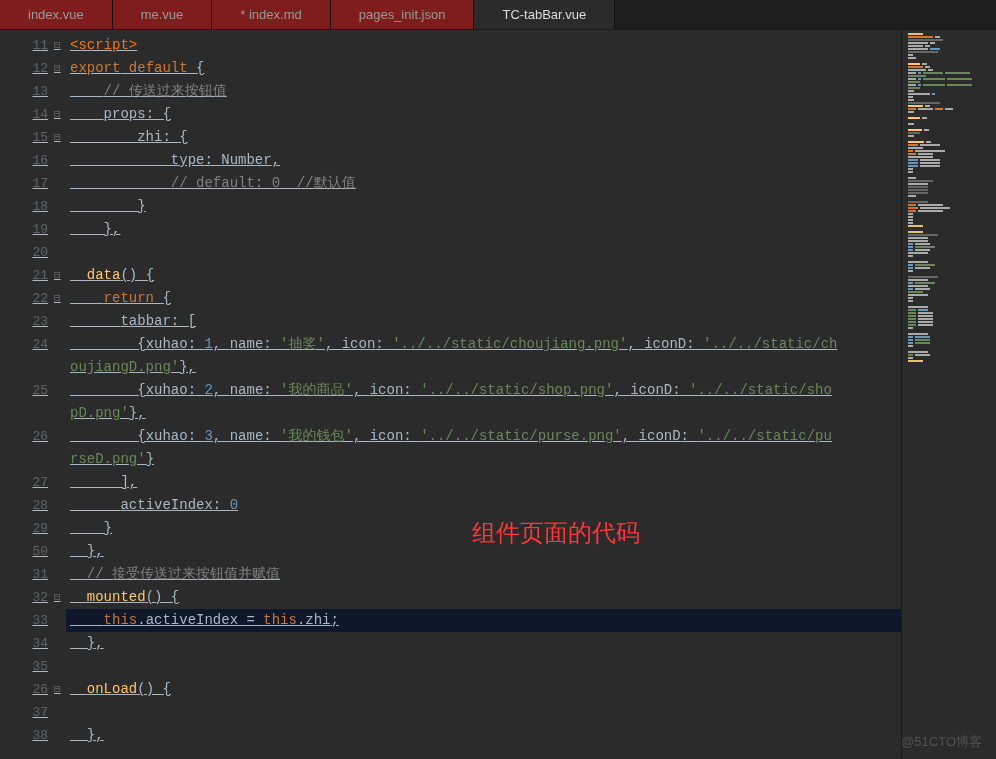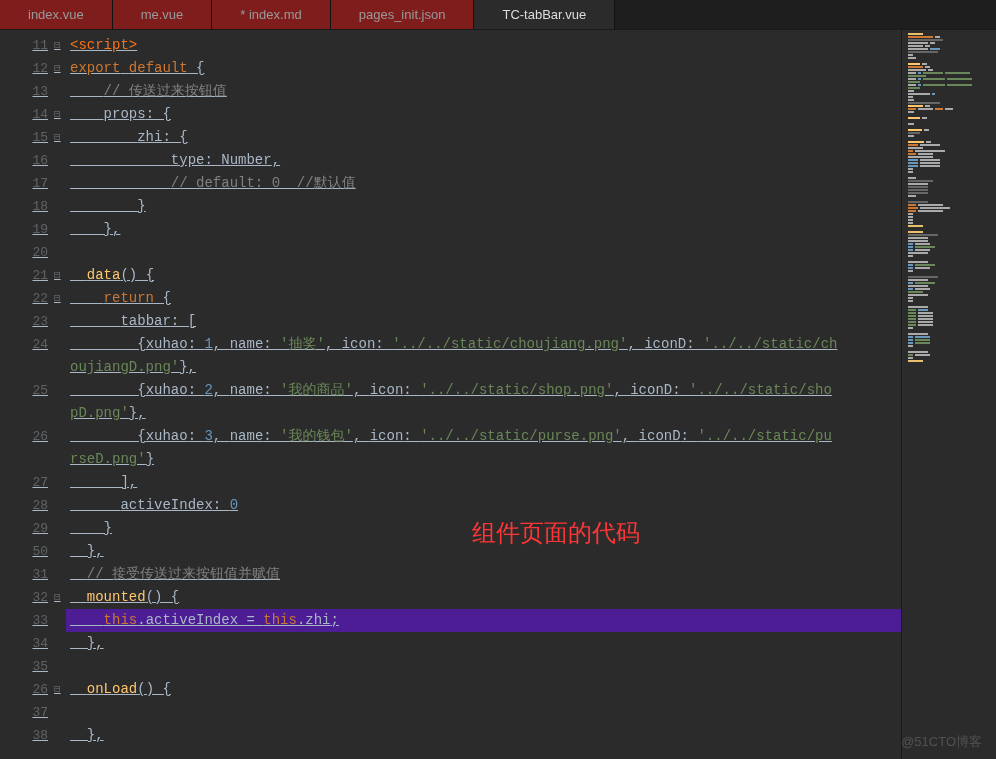--- a/index.html
+++ b/index.html
@@ -66,21 +66,21 @@
       flex: 1;
       padding-top: 4px;
       white-space: pre;
       overflow: hidden;
     }
     .code-line {
       height: 23px;
       line-height: 23px;
       padding-left: 4px;
     }
-    .code-line.hl { background: #4c1d95; }
+    .code-line.hl { background: #0f172a; }
     .minimap {
       width: 95px;
       background: #2b2b2b;
       border-left: 1px solid #1a1a1a;
       overflow: hidden;
       padding-top: 3px;
       position: relative;
     }
     .mm-line { height: 2px; margin-bottom: 1px; display: flex; }
     .mm-seg { height: 2px; margin-right: 2px; }

